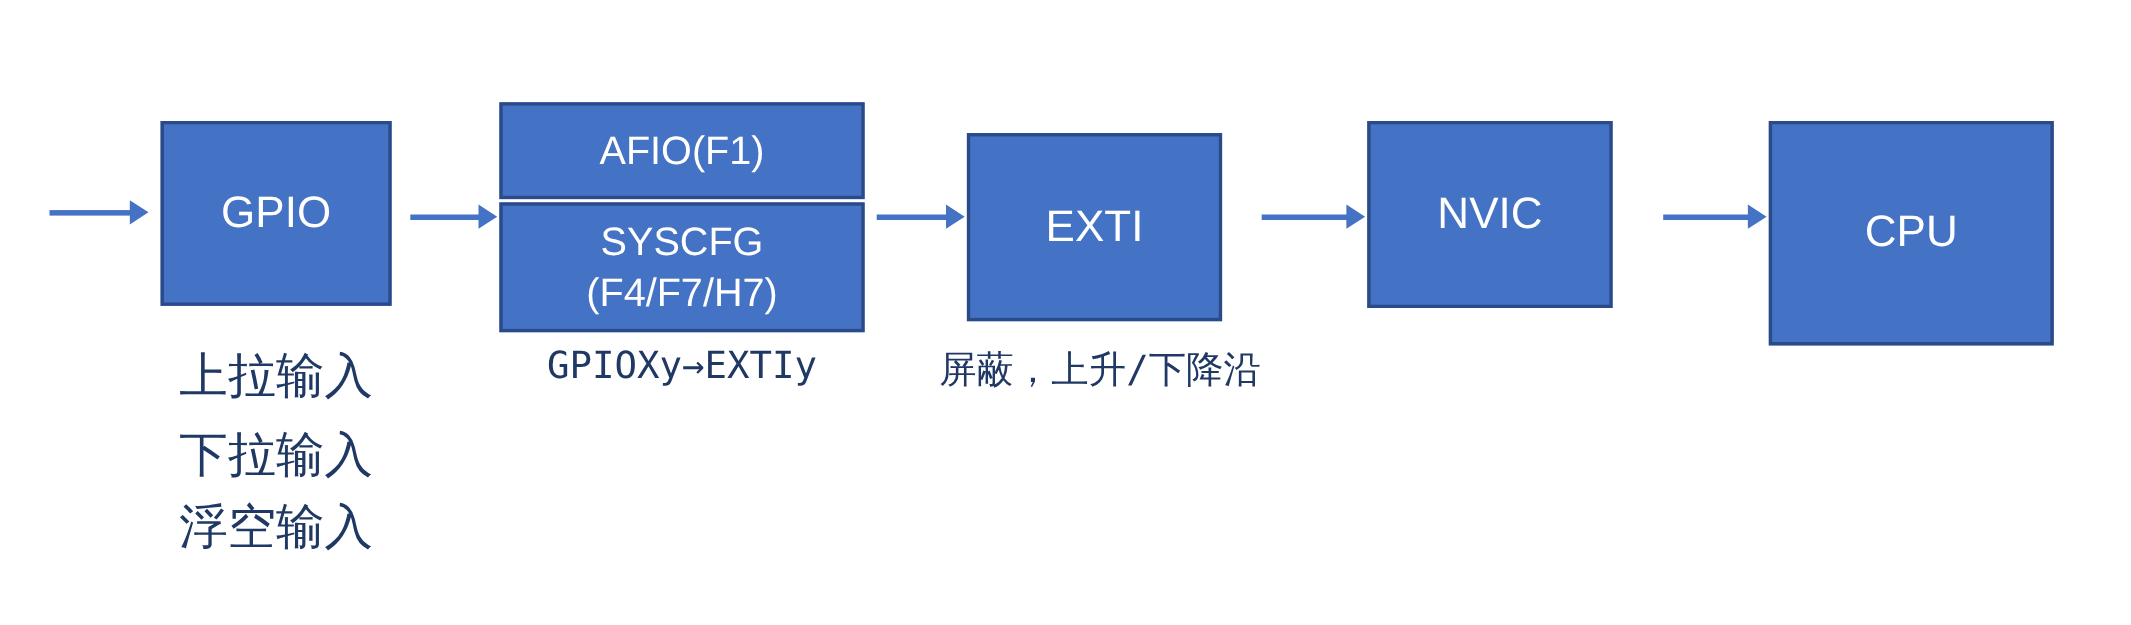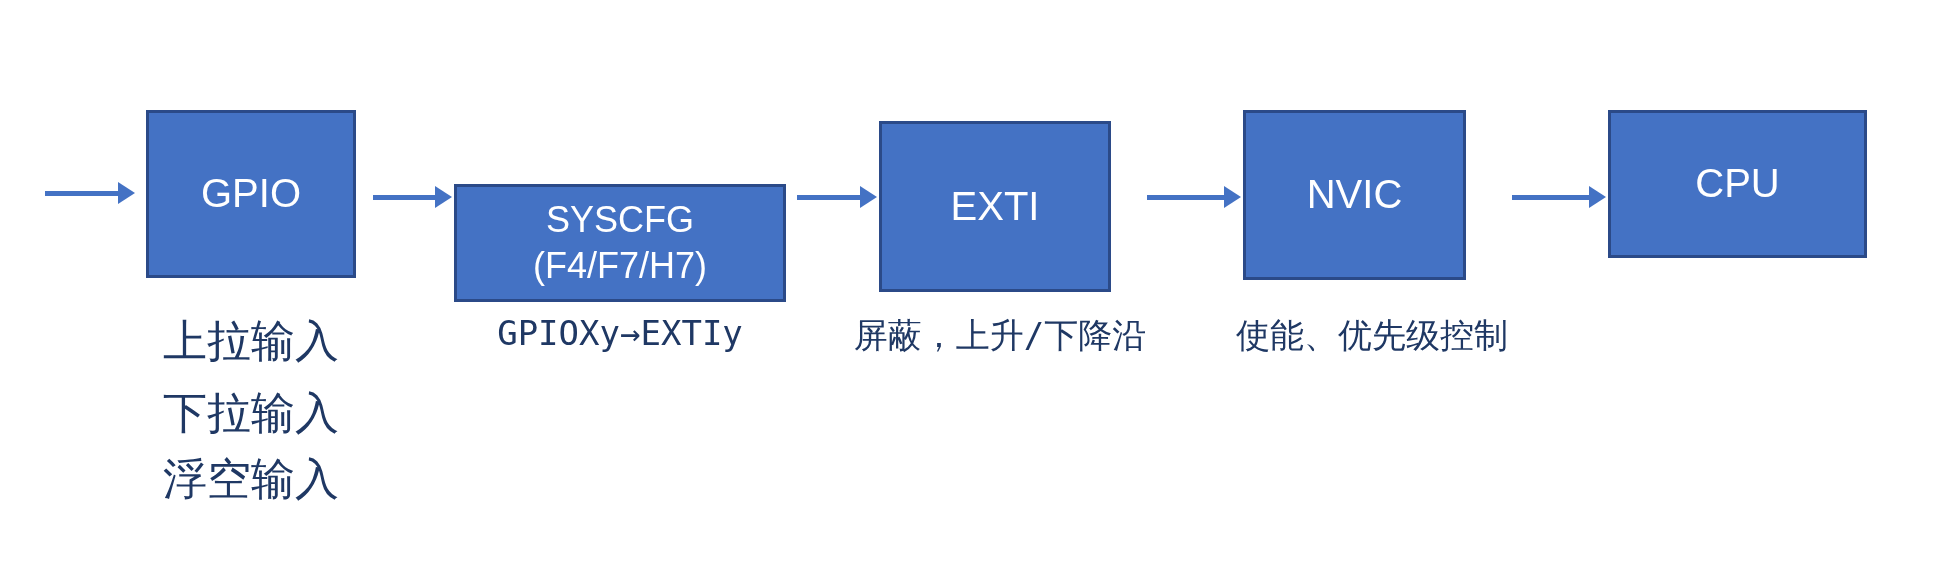--- a/index.html
+++ b/index.html
@@ -79,38 +79,40 @@
   </div>
   <div class="arrow" style="left:1512px;top:186px;width:94px">
     <span class="shaft"></span>
     <span class="head"></span>
   </div>
 
   <div class="box" style="left:146px;top:110px;width:210px;height:168px">
     <span class="box-label big">GPIO</span>
   </div>
 
+  <div class="box" style="left:454px;top:93px;width:332px;height:88px">
+    <span class="box-label mid">AFIO(F1)</span>
+  </div>
   <div class="box" style="left:454px;top:184px;width:332px;height:118px">
     <span class="box-label mid">SYSCFG
 (F4/F7/H7)</span>
   </div>
 
   <div class="box" style="left:879px;top:121px;width:232px;height:171px">
     <span class="box-label big">EXTI</span>
   </div>
 
   <div class="box" style="left:1243px;top:110px;width:223px;height:170px">
     <span class="box-label big">NVIC</span>
   </div>
 
-  <div class="box" style="left:1608px;top:110px;width:259px;height:148px">
+  <div class="box" style="left:1608px;top:110px;width:259px;height:204px">
     <span class="box-label big">CPU</span>
   </div>
 
   <div class="caption gpio-mode" style="left:163px;top:312px">上拉输入</div>
   <div class="caption gpio-mode" style="left:163px;top:384px">下拉输入</div>
   <div class="caption gpio-mode" style="left:163px;top:450px">浮空输入</div>
 
   <div class="caption centered" style="left:620px;top:313px">GPIOXy→EXTIy</div>
   <div class="caption centered" style="left:1000px;top:313px">屏蔽，上升/下降沿</div>
-  <div class="caption centered" style="left:1372px;top:313px">使能、优先级控制</div>
 
 </div>
 
 </body></html>

